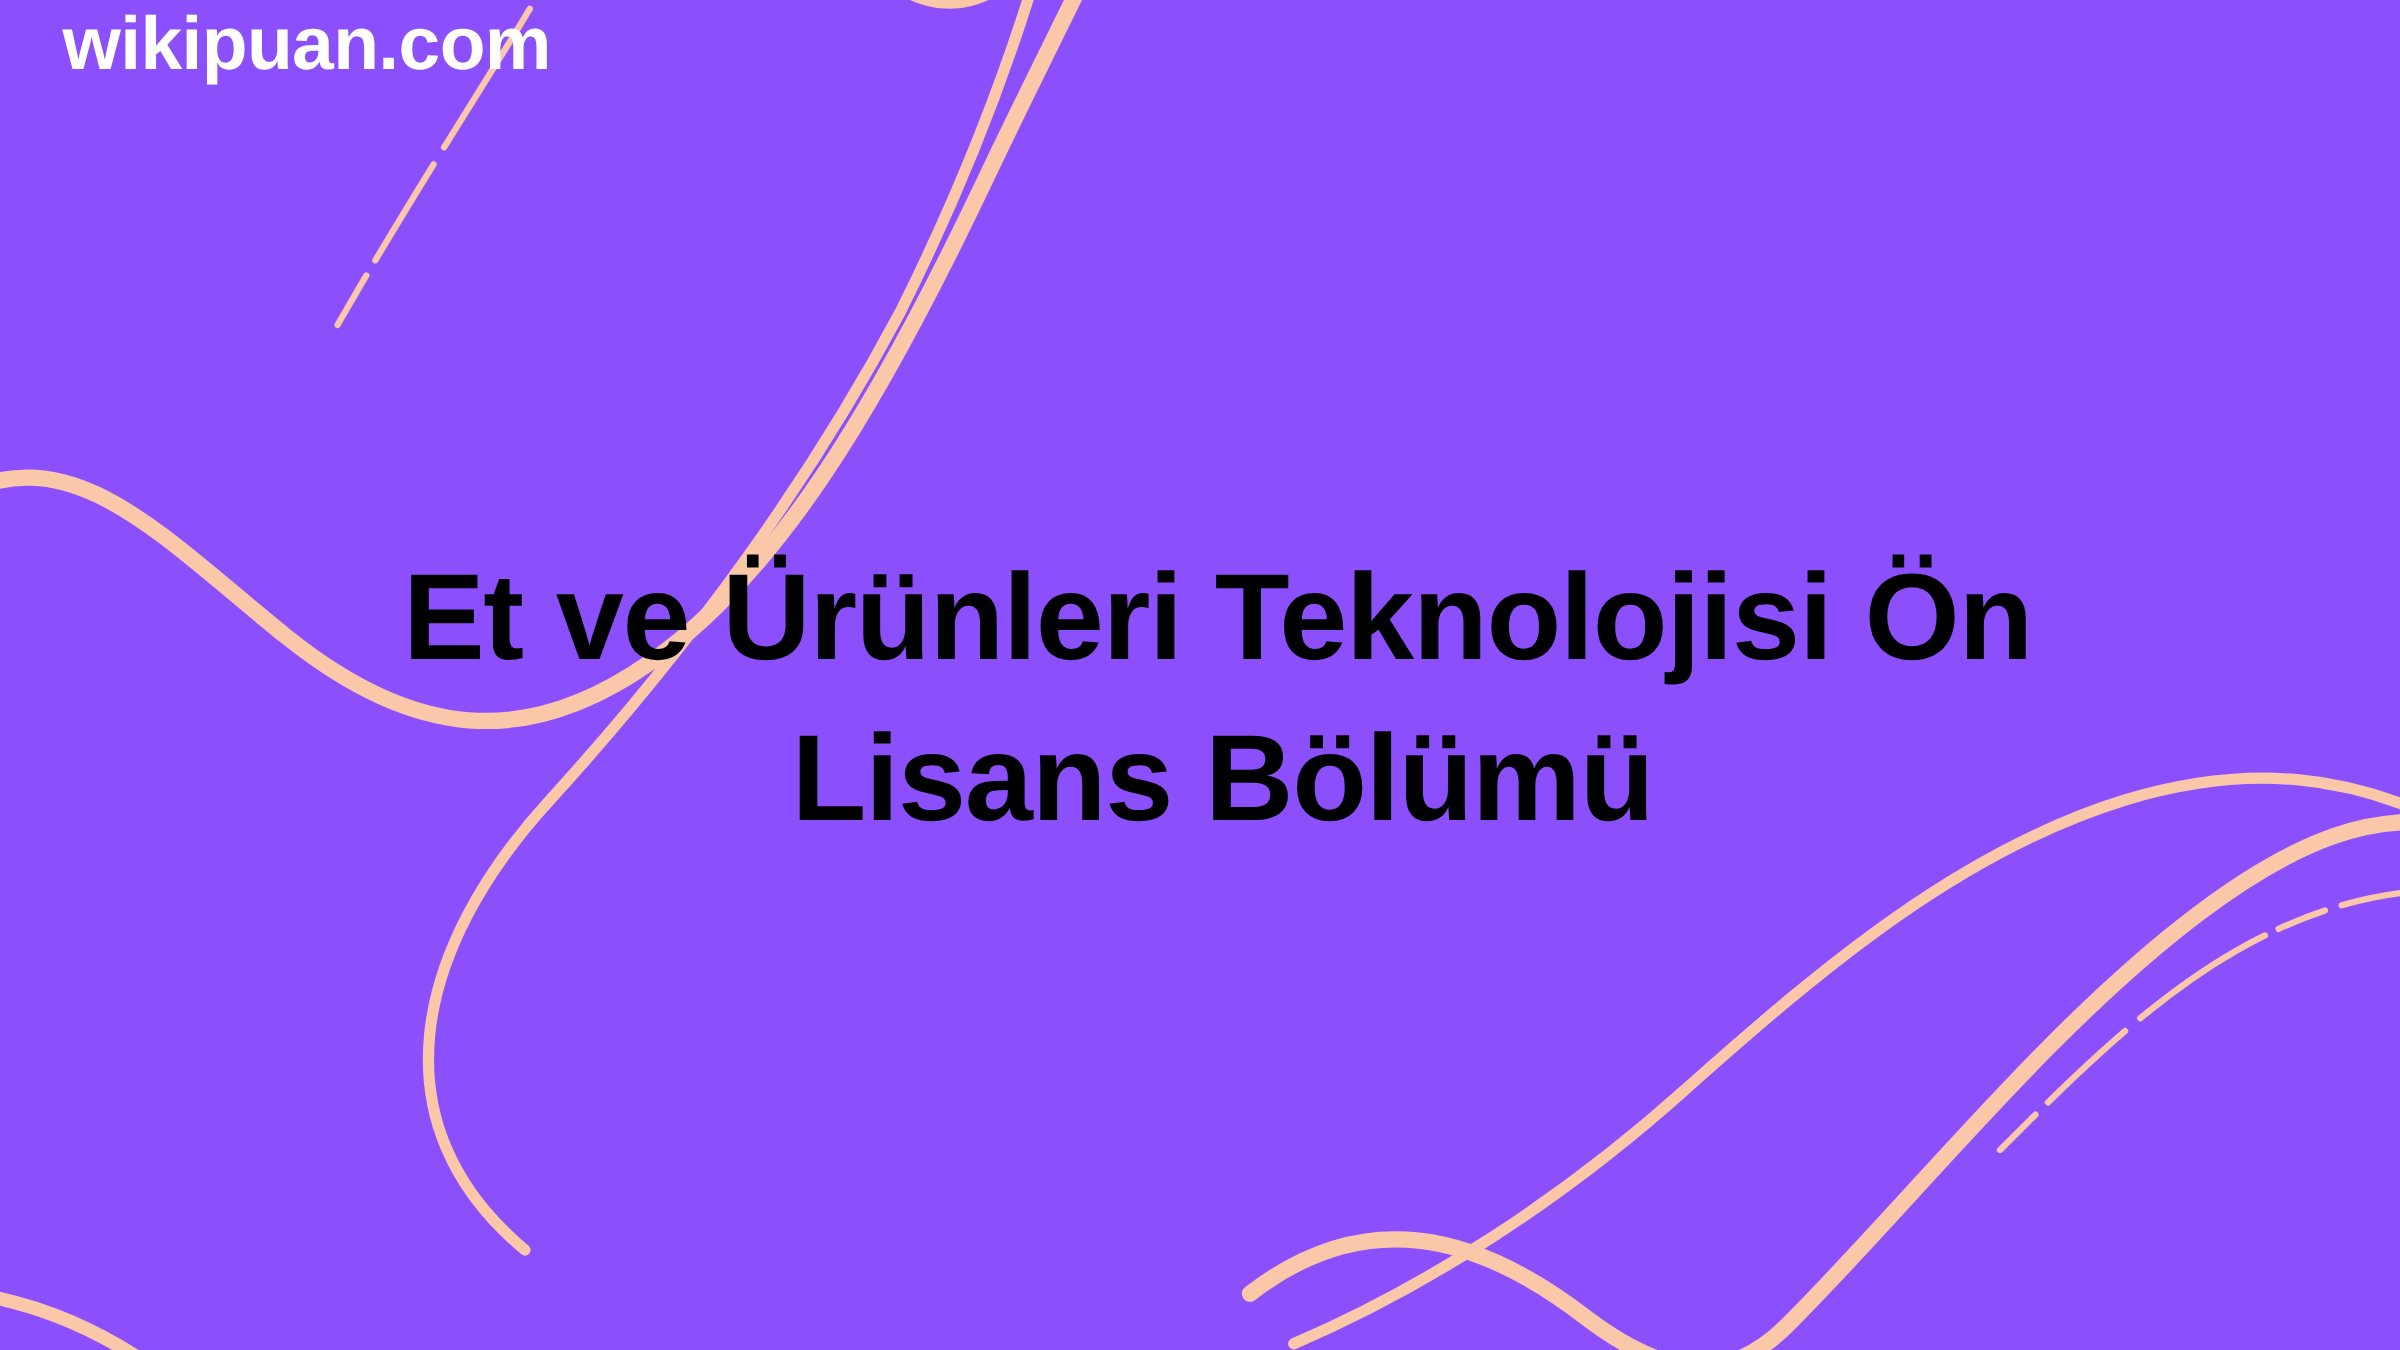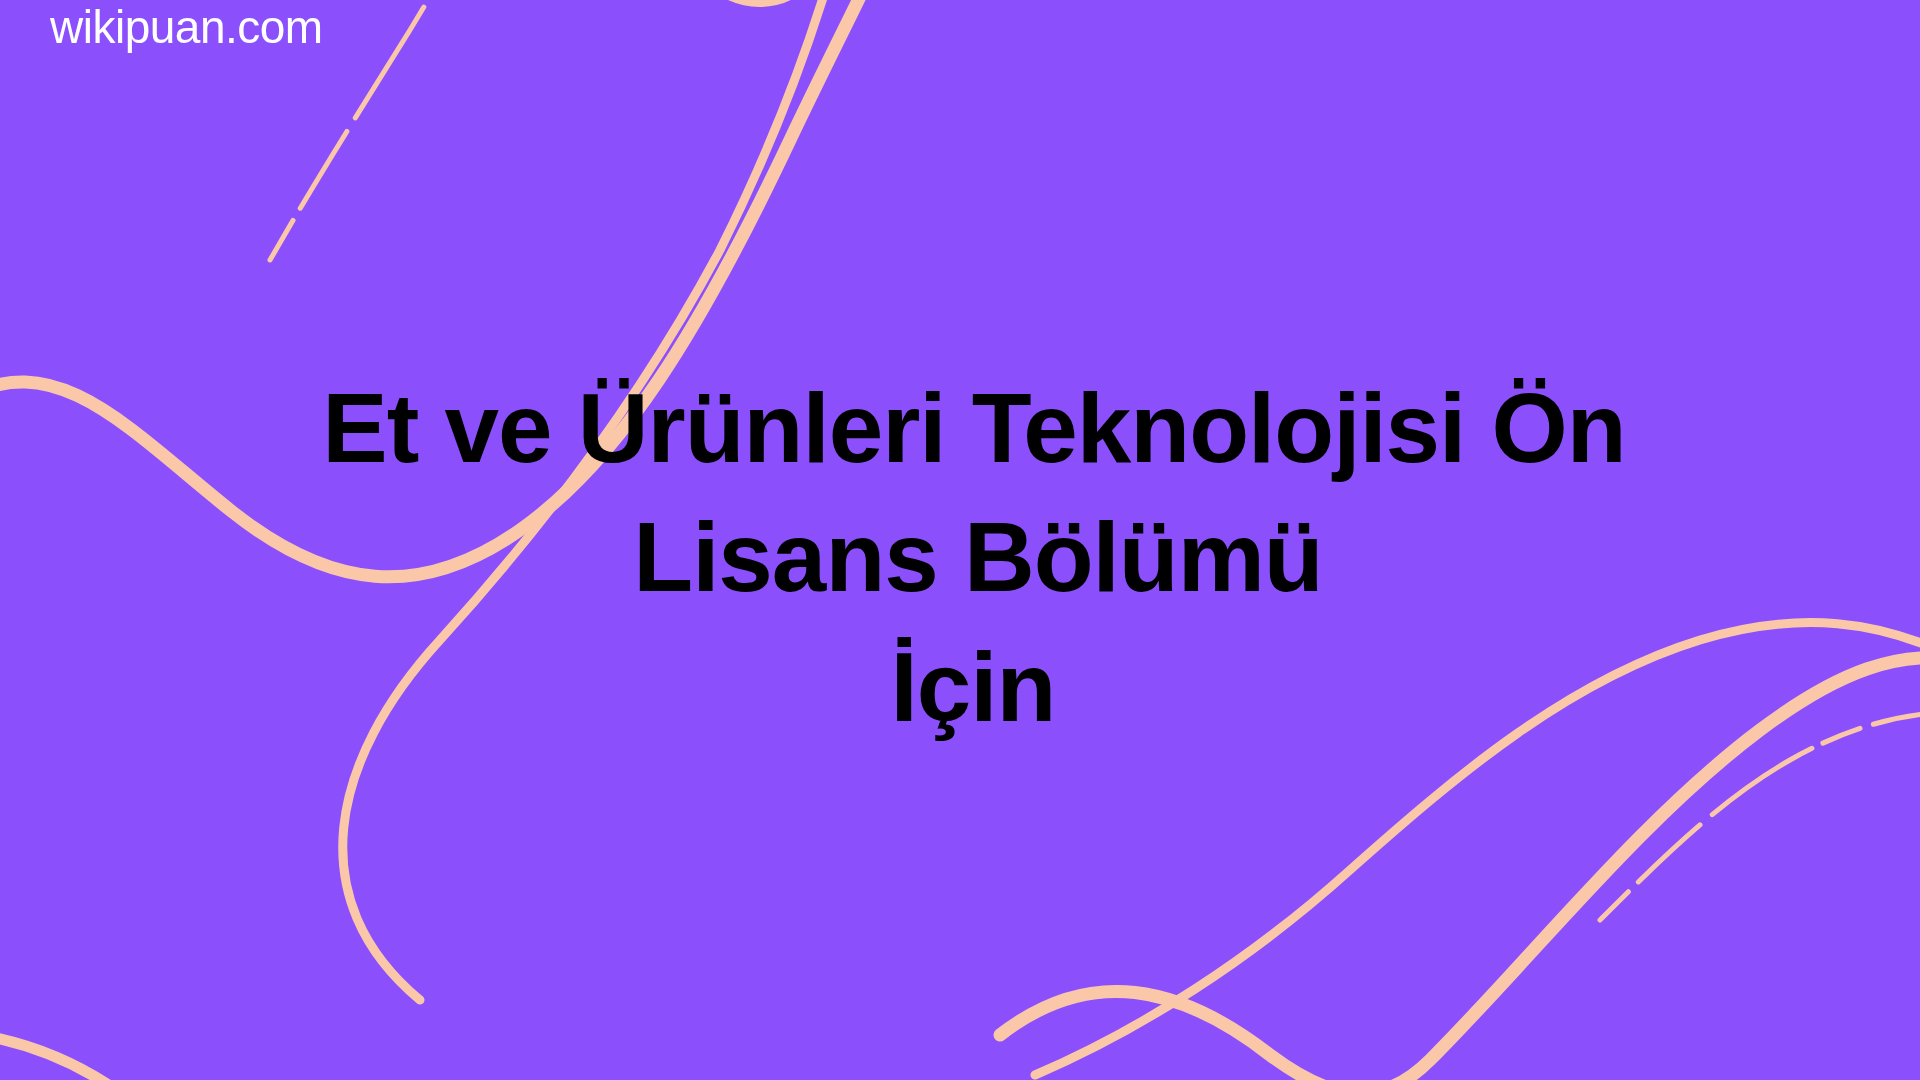--- a/index.html
+++ b/index.html
@@ -26,22 +26,22 @@
     inset: 0;
     width: 1920px;
     height: 1080px;
     pointer-events: none;
   }
 
   .watermark {
     position: absolute;
     left: 50px;
     top: 2px;
-    font-size: 46px;
-    font-weight: normal;
+    font-size: 60px;
+    font-weight: bold;
     color: #FFFFFF;
     letter-spacing: -0.5px;
     line-height: 1.1;
     z-index: 5;
     white-space: nowrap;
   }
 
   .title-block {
     position: absolute;
     left: 0;
@@ -95,16 +95,15 @@
     <path d="M 1600 920 C 1660 860, 1720 800, 1790 760 C 1850 726, 1905 712, 1960 712" fill="none" stroke="#FAC8A8" stroke-width="5" stroke-linecap="round" stroke-dasharray="40 14 84 16 120 12"></path>
 
     <path d="M -20 1035 C 40 1045, 90 1070, 130 1100" fill="none" stroke="#FAC8A8" stroke-width="11" stroke-linecap="round"></path>
   </svg>
 
   <div class="watermark">wikipuan.com</div>
 
   <div class="title-block">
     <div class="title-line l1">Et ve Ürünleri Teknolojisi Ön</div>
     <div class="title-line l2">Lisans Bölümü</div>
-    <div class="title-line l3">İçin</div>
   </div>
 
 </div>
 
 </body></html>

